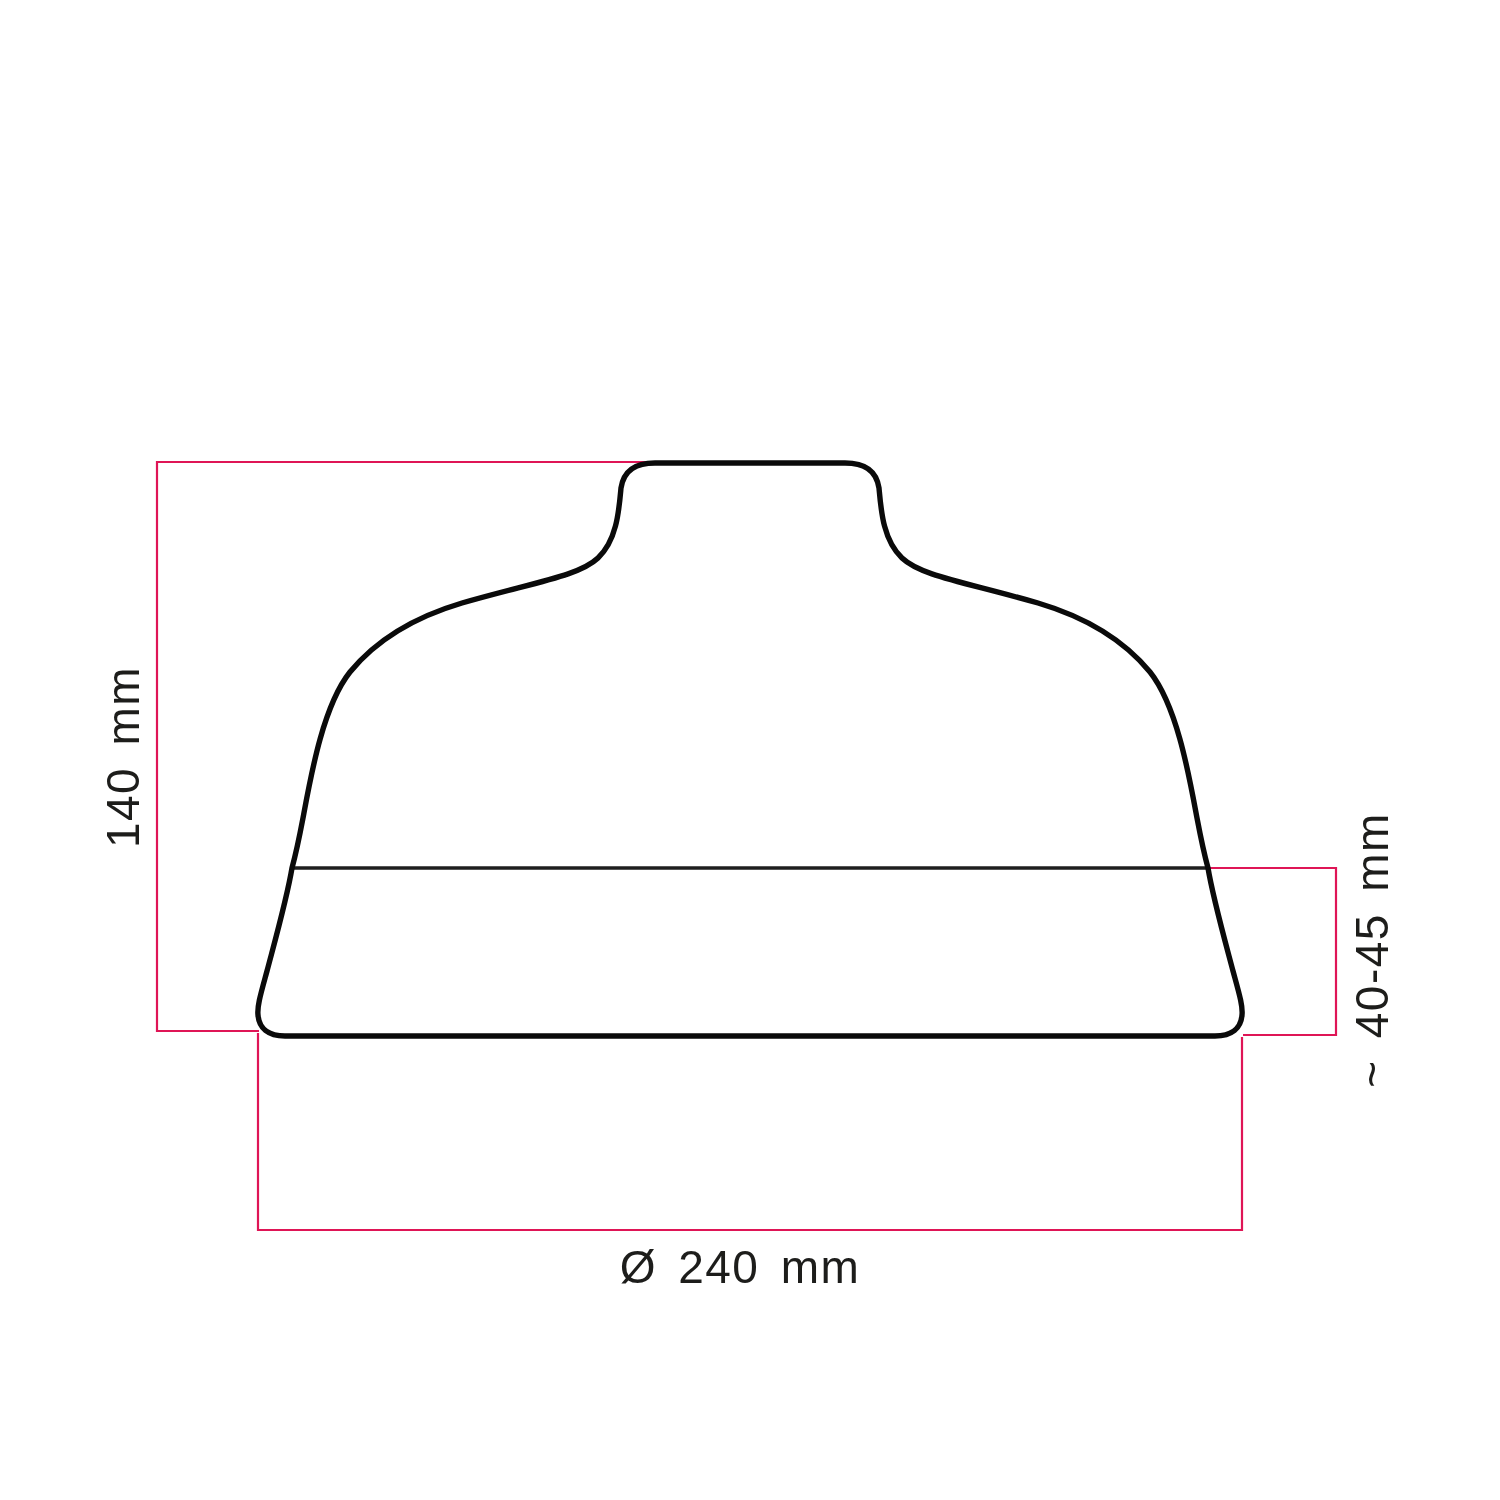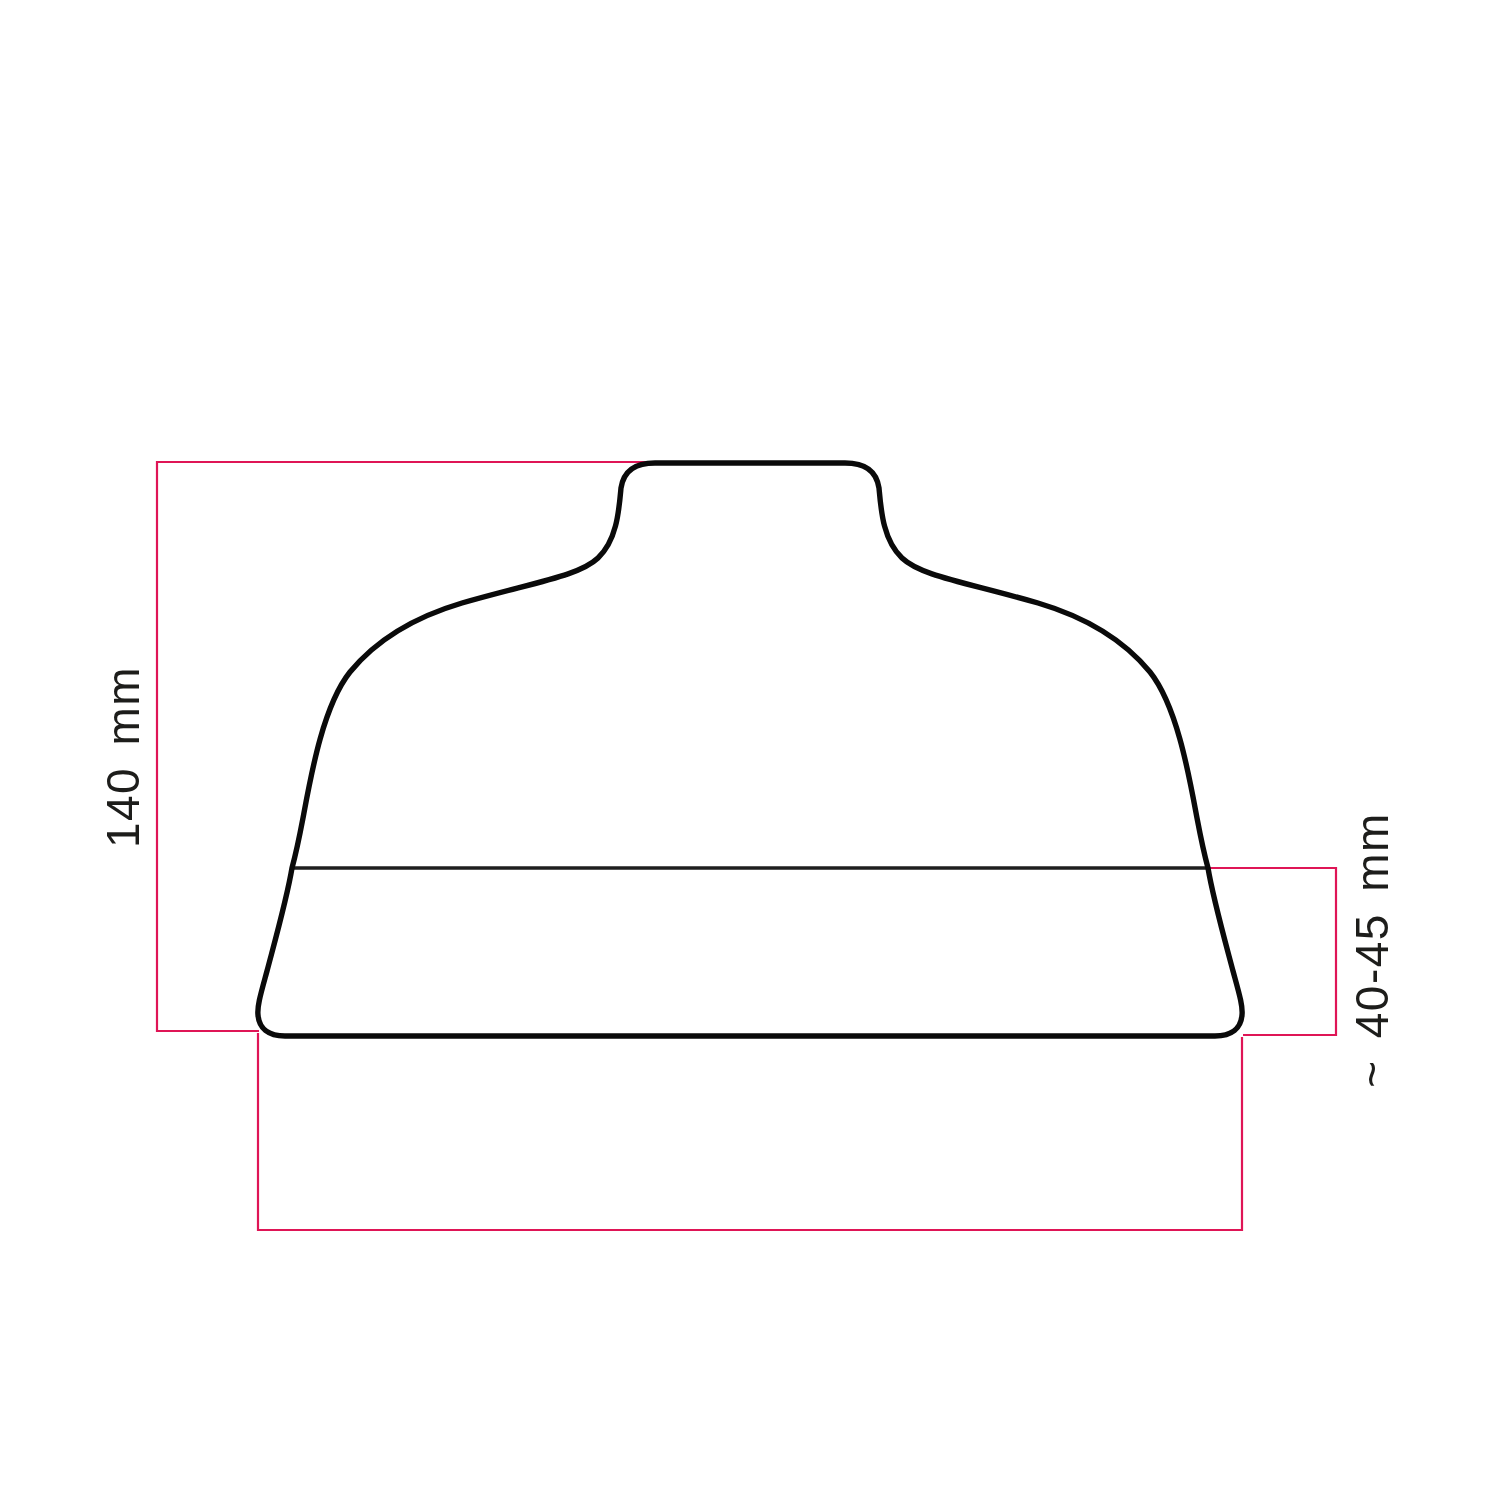--- a/index.html
+++ b/index.html
@@ -69,14 +69,15 @@
              C 535 582 579 576 598 558
              C 617 540 619 510 621 488
              C 624 469 637 463 655 463
              Z" fill="none" stroke-width="5.4" stroke-linejoin="round" stroke-linecap="round" stroke="#0a0a0a"></path>
   </svg>
 
   <div class="dim-label vertical" style="left: 123px; top: 757px;">140 mm</div>
 
   <div class="dim-label vertical" style="left: 1372px; top: 950px;">~ 40-45 mm</div>
 
+  <div class="dim-label" style="left: 740px; top: 1267px;">Ø 240 mm</div>
 
 </div>
 
 </body></html>

